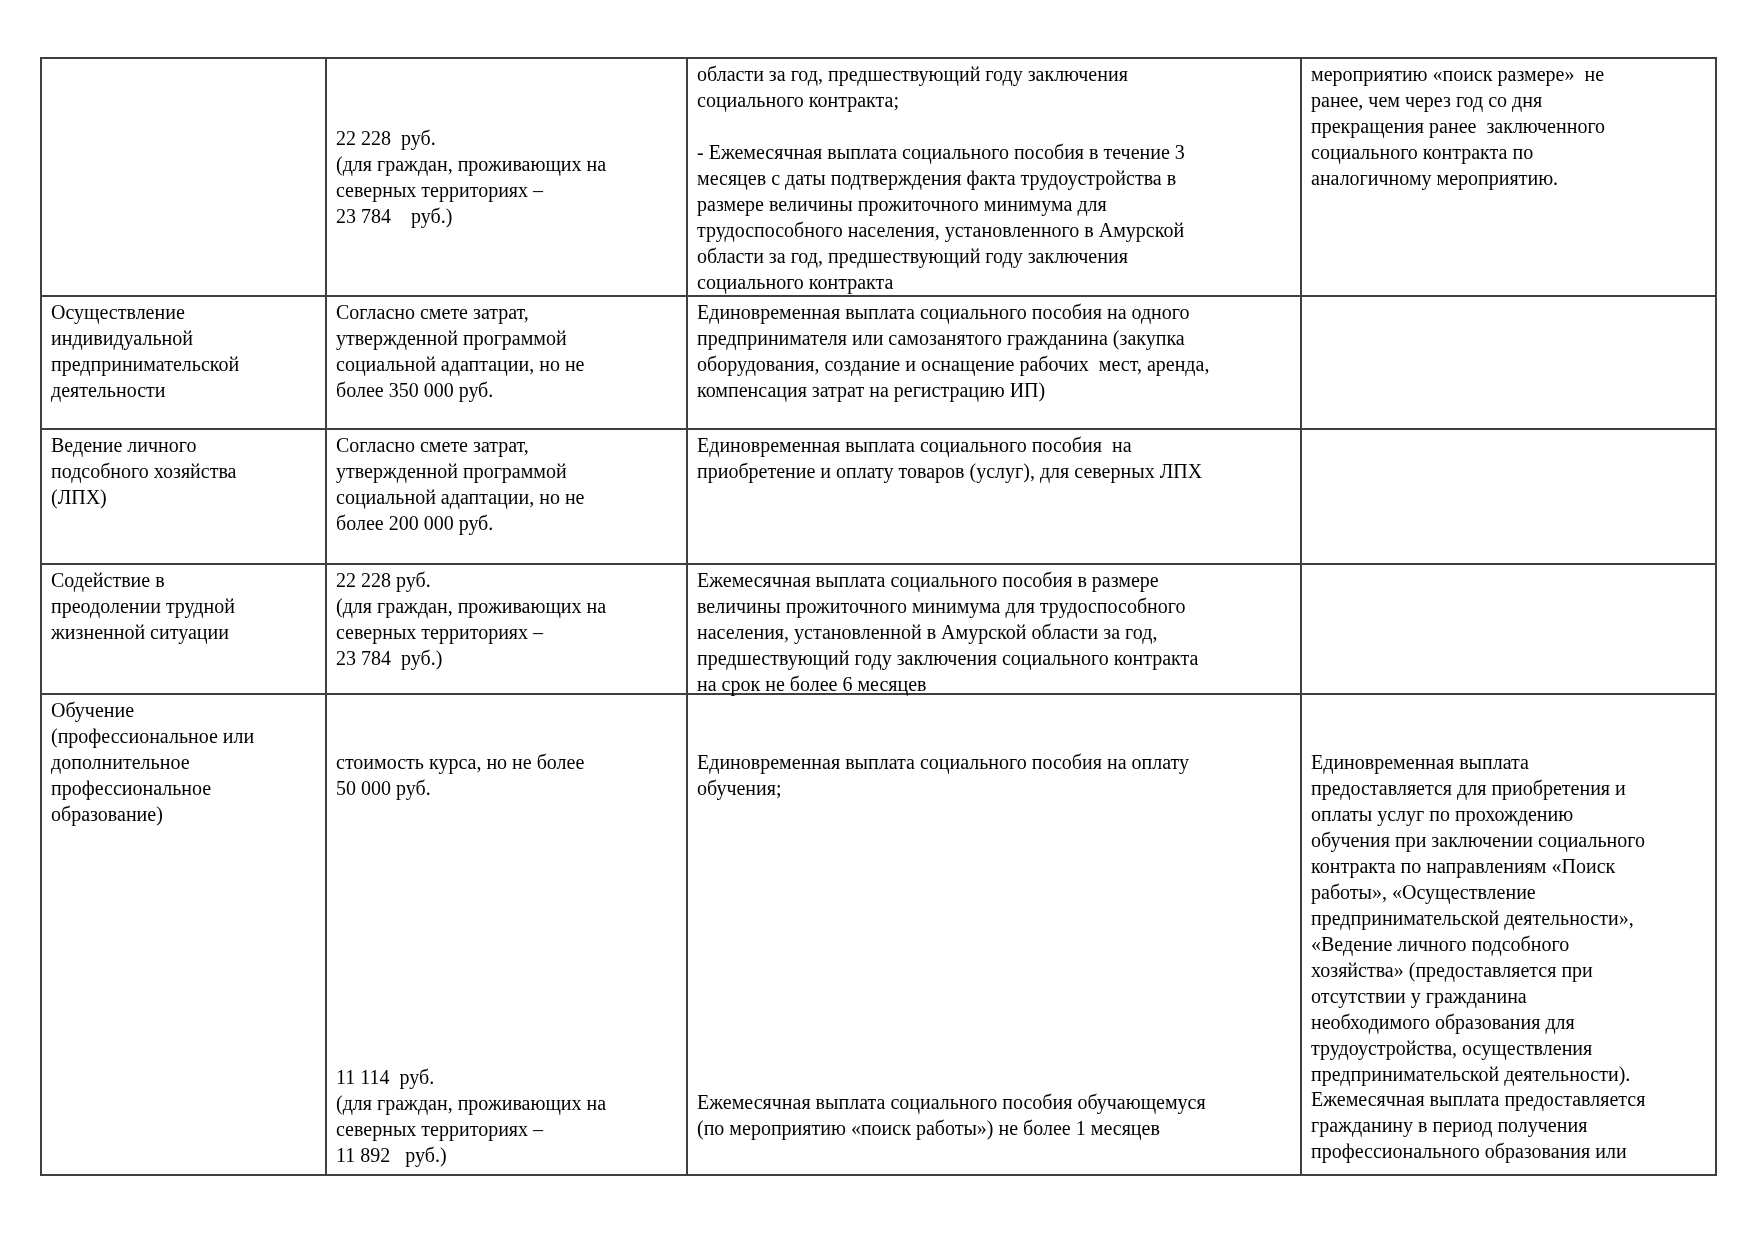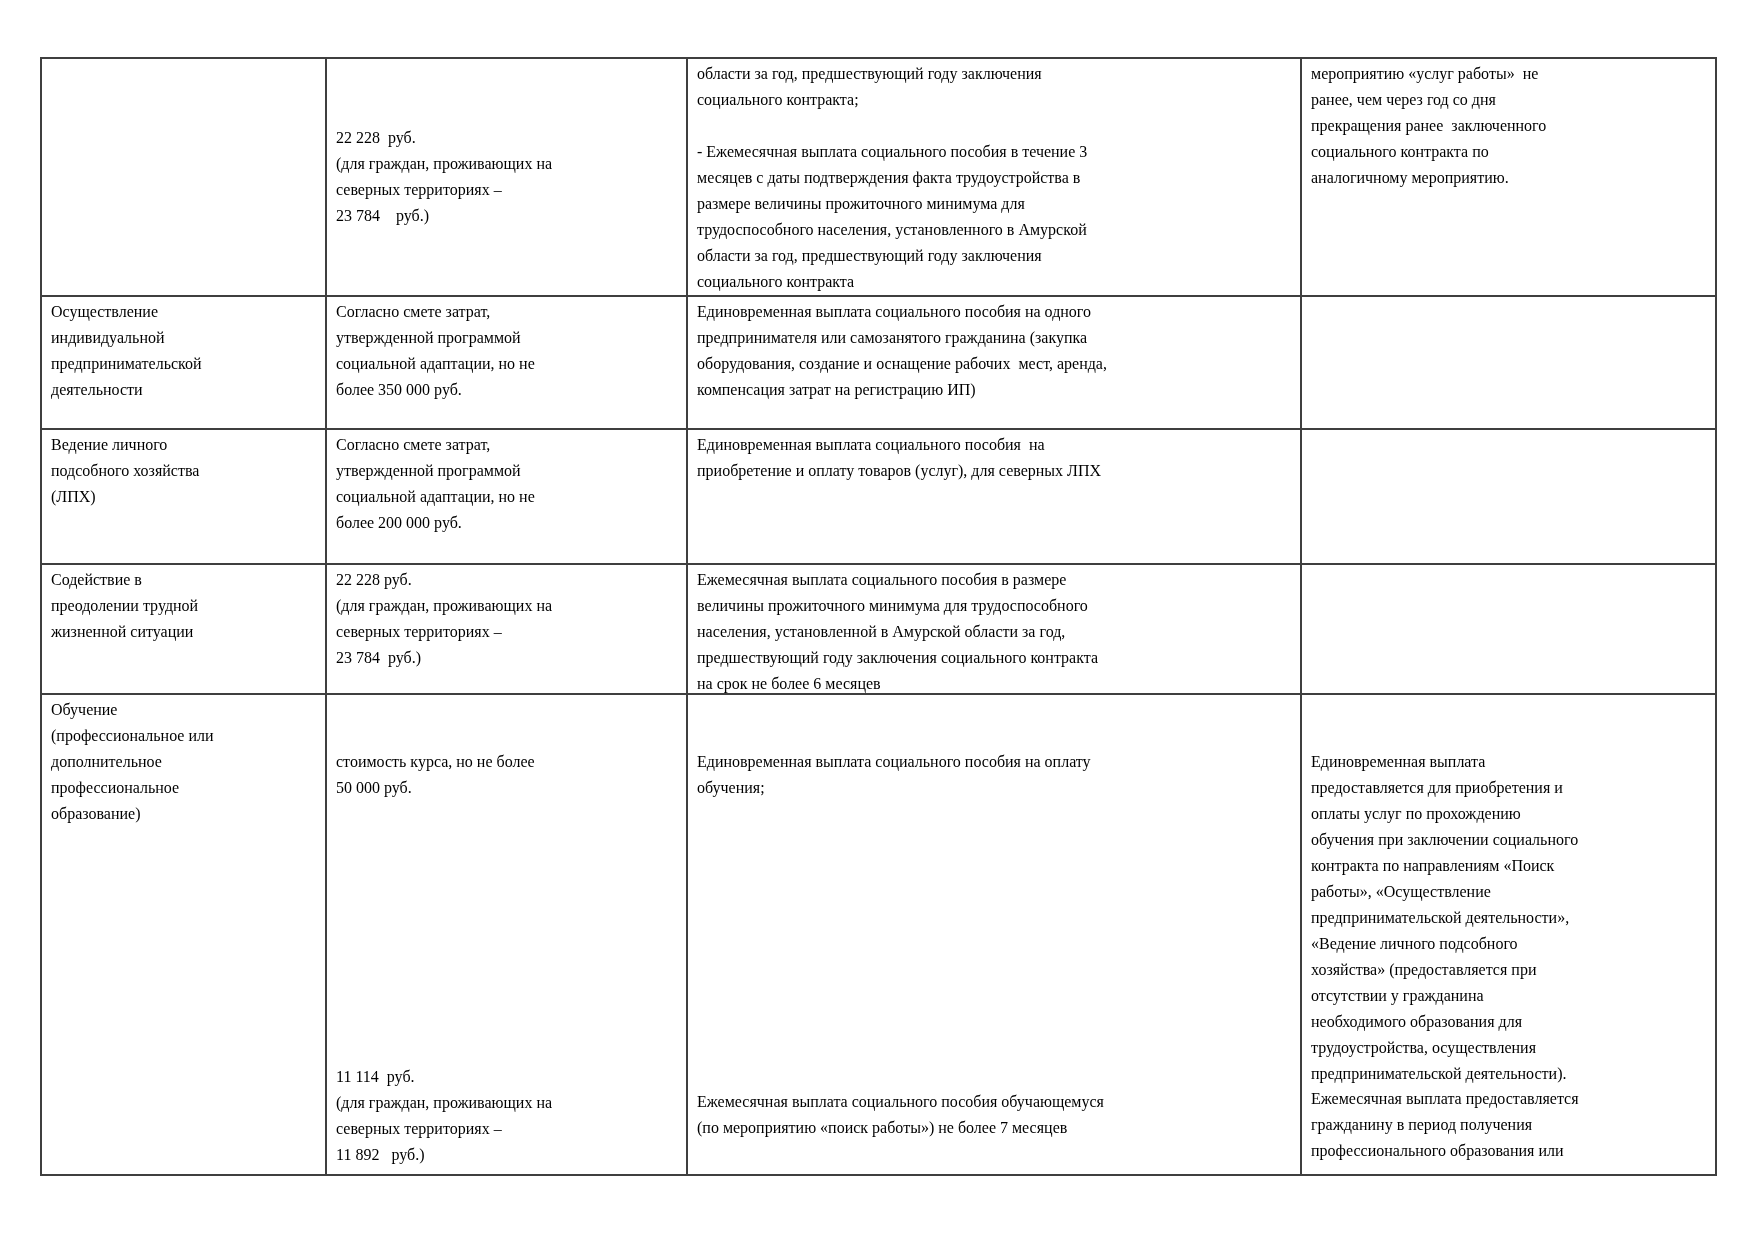--- a/index.html
+++ b/index.html
@@ -28,21 +28,21 @@
     grid-template-columns: 285px 361px 614px 415px;
     grid-template-rows: 238px 133px 135px 130px 481px;
     border-top: 2px solid #3f3f3f;
     border-left: 2px solid #3f3f3f;
   }
   .cell {
     box-sizing: border-box;
     border-right: 2px solid #3f3f3f;
     border-bottom: 2px solid #3f3f3f;
     padding: 2px 8px 2px 9px;
-    font-size: 16px;
+    font-size: 20px;
     line-height: 26px;
     white-space: pre-wrap;
   }
   .center { text-align: left; }
   .vcenter {
     display: flex;
     flex-direction: column;
     justify-content: center;
   }
   .rel {
@@ -73,21 +73,21 @@
 23 784    руб.)</div>
     <div class="cell">области за год, предшествующий году заключения
 социального контракта;
 
 - Ежемесячная выплата социального пособия в течение 3
 месяцев с даты подтверждения факта трудоустройства в
 размере величины прожиточного минимума для
 трудоспособного населения, установленного в Амурской
 области за год, предшествующий году заключения
 социального контракта</div>
-    <div class="cell">мероприятию «услуг работы»  не
+    <div class="cell">мероприятию «поиск размере»  не
 ранее, чем через год со дня
 прекращения ранее  заключенного
 социального контракта по
 аналогичному мероприятию.</div>
 
     <div class="cell">Осуществление
 индивидуальной
 предпринимательской
 деятельности</div>
     <div class="cell center">Согласно смете затрат,
@@ -135,21 +135,21 @@
 50 000 руб.</div>
       <div class="abs abs-amount center">11 114  руб.
 (для граждан, проживающих на
 северных территориях –
 11 892   руб.)</div>
     </div>
     <div class="cell rel">
       <div>Единовременная выплата социального пособия на оплату
 обучения;</div>
       <div class="abs abs-payment">Ежемесячная выплата социального пособия обучающемуся
-(по мероприятию «поиск работы») не более 7 месяцев</div>
+(по мероприятию «поиск работы») не более 1 месяцев</div>
     </div>
     <div class="cell rel">
       <div>Единовременная выплата
 предоставляется для приобретения и
 оплаты услуг по прохождению
 обучения при заключении социального
 контракта по направлениям «Поиск
 работы», «Осуществление
 предпринимательской деятельности»,
 «Ведение личного подсобного

